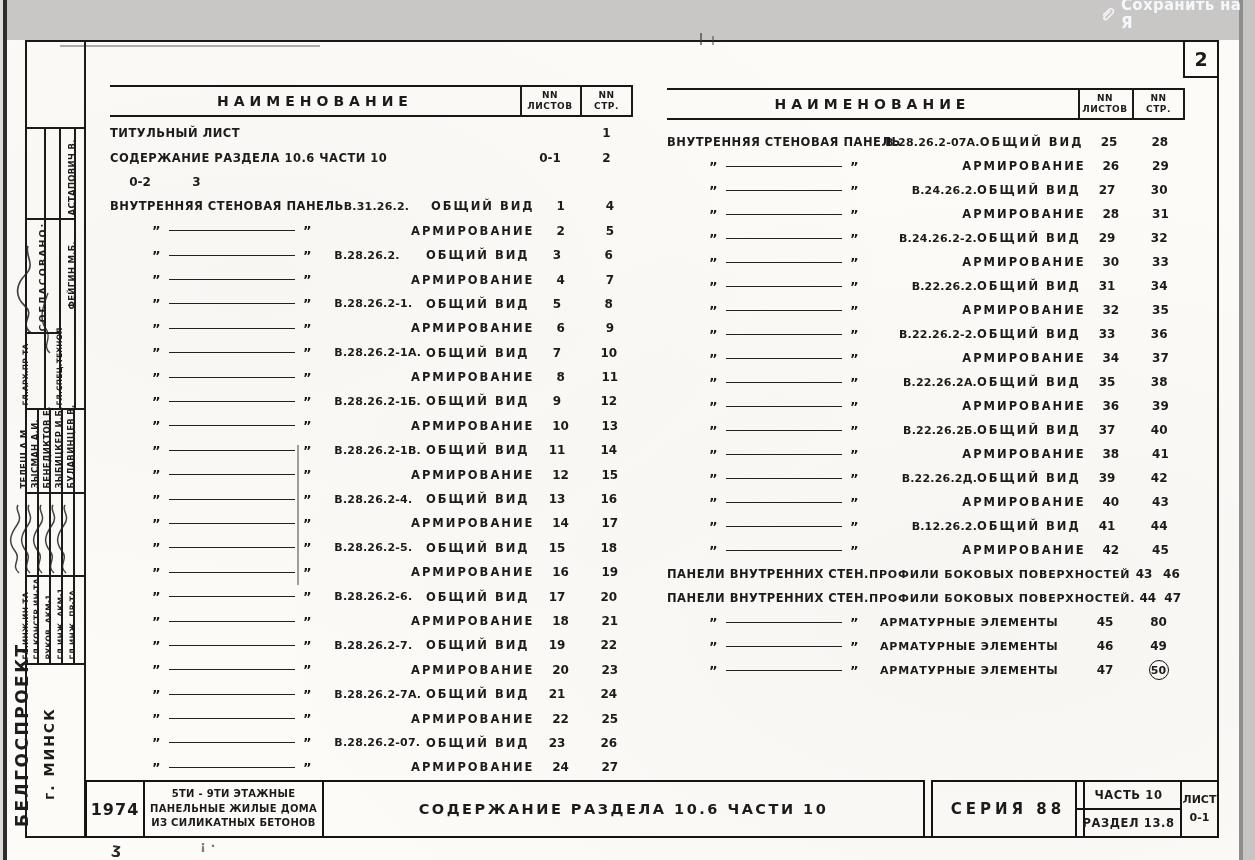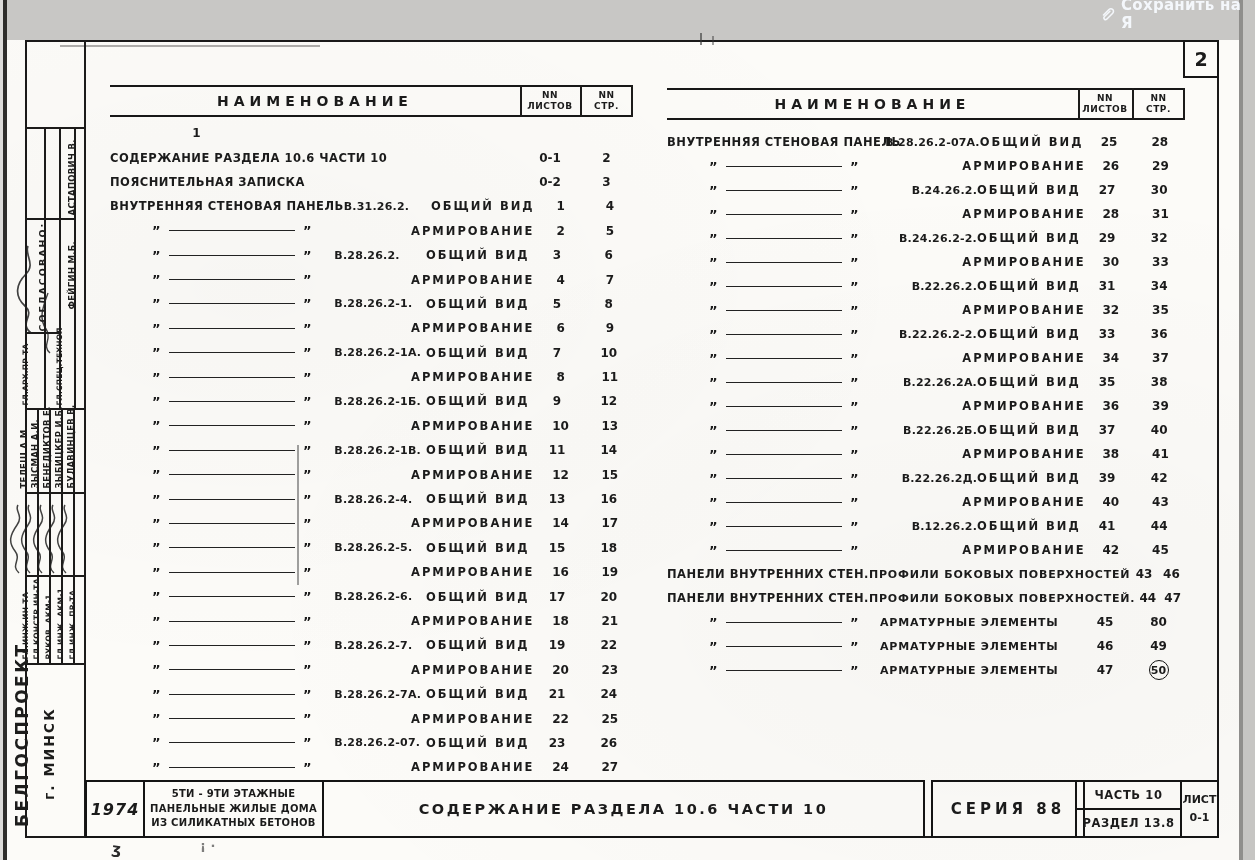--- a/index.html
+++ b/index.html
@@ -68,21 +68,21 @@
   .wide .c-label{justify-content:flex-start;letter-spacing:.8px;font-size:11px;}
   .c-num{text-align:center;font-size:12px;font-weight:bold;}
   .t-left .c-listov{width:60px;}  .t-left .c-str{width:53px;}
   .t-right .c-listov{width:54px;} .t-right .c-str{width:53px;}
   .circ{display:inline-flex;width:20px;height:20px;border:1.7px solid #111;border-radius:50%;
         align-items:center;justify-content:center;box-sizing:border-box;font-size:11px;}
 
   
   .tb-cell{position:absolute;box-sizing:border-box;border:2.5px solid #141414;
            display:flex;align-items:center;justify-content:center;background:transparent;}
-  .tb-year{font-size:16px;font-weight:bold;letter-spacing:1px;font-style:italic;}
+  .tb-year{font-size:16px;font-weight:bold;letter-spacing:1px;}
   .tb-desc{flex-direction:column;font-size:10px;font-weight:bold;line-height:1.45;letter-spacing:.3px;}
   .tb-title{font-size:14.5px;font-weight:bold;letter-spacing:2.5px;}
   .tb-series{font-size:15px;font-weight:bold;letter-spacing:4px;}
   .tb-split{flex-direction:column;padding:0;align-items:stretch;}
   .tb-split > div{flex:1;display:flex;align-items:center;justify-content:center;
                   font-size:11.5px;font-weight:bold;letter-spacing:.6px;}
   .tb-split > .divided{border-top:2px solid #141414;}
   .tb-sheet{flex-direction:column;font-size:11px;font-weight:bold;line-height:1.6;align-items:center;}
 
   .mark{position:absolute;color:#2c2c2c;font-weight:bold;}
@@ -192,40 +192,40 @@
       <div class="th-nn" style="width:53px;">
         <span>NN</span>
         <span>СТР.</span>
       </div>
     </div>
     <div class="abs vline" style="left:520px;top:85px;height:32px;"></div>
     <div class="abs vline" style="left:580px;top:85px;height:32px;"></div>
     <div class="abs vline" style="left:631px;top:85px;height:32px;"></div>
     <div class="abs rows" id="left-rows" style="left:110px;top:121px;width:523px;">
   <div class="row named full">
+    <div class="c-name">
+
+      <span class="nm">ТИТУЛЬНЫЙ ЛИСТ</span>
+    </div>
 
     <div class="c-num c-listov"></div>
     <div class="c-num c-str"><span class="strv">1</span></div>
   </div>
 
   <div class="row named full">
     <div class="c-name">
 
       <span class="nm">СОДЕРЖАНИЕ РАЗДЕЛА 10.6 ЧАСТИ 10</span>
     </div>
 
     <div class="c-num c-listov">0-1</div>
     <div class="c-num c-str"><span class="strv">2</span></div>
   </div>
 
   <div class="row named full">
-    <div class="c-name">
-
-      <span class="nm">ПОЯСНИТЕЛЬНАЯ ЗАПИСКА</span>
-    </div>
 
     <div class="c-num c-listov">0-2</div>
     <div class="c-num c-str"><span class="strv">3</span></div>
   </div>
 
   <div class="row named">
     <div class="c-name">
 
       <span class="nm">ВНУТРЕННЯЯ СТЕНОВАЯ ПАНЕЛЬ</span>
     </div>

